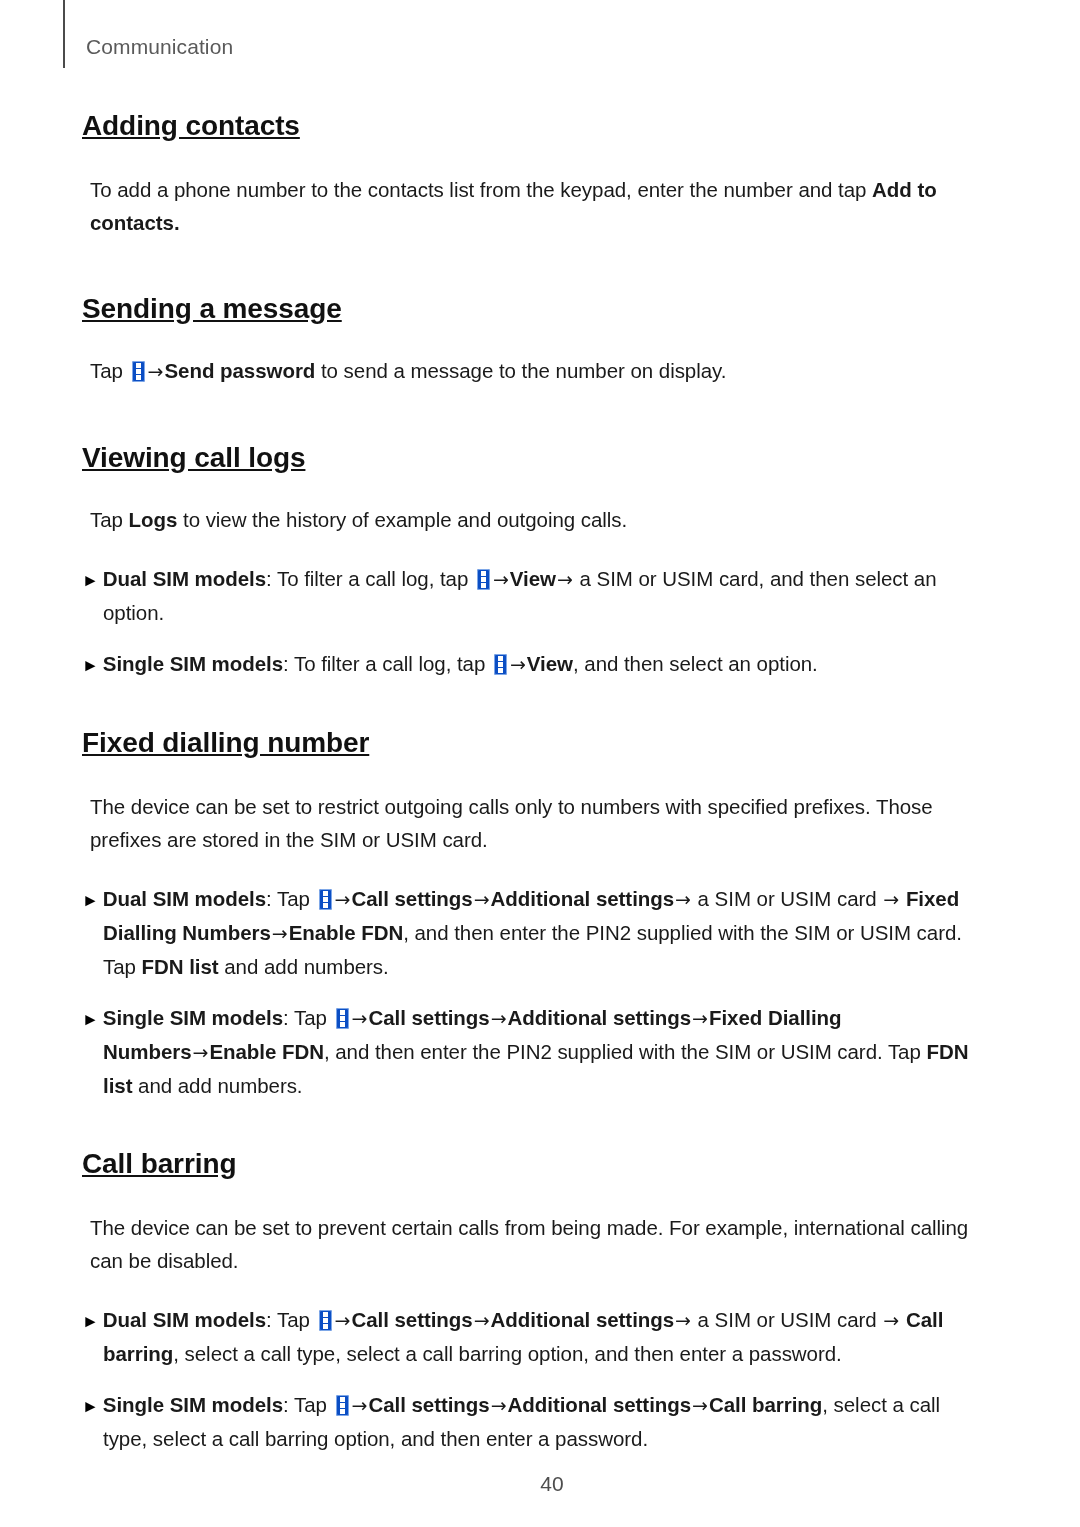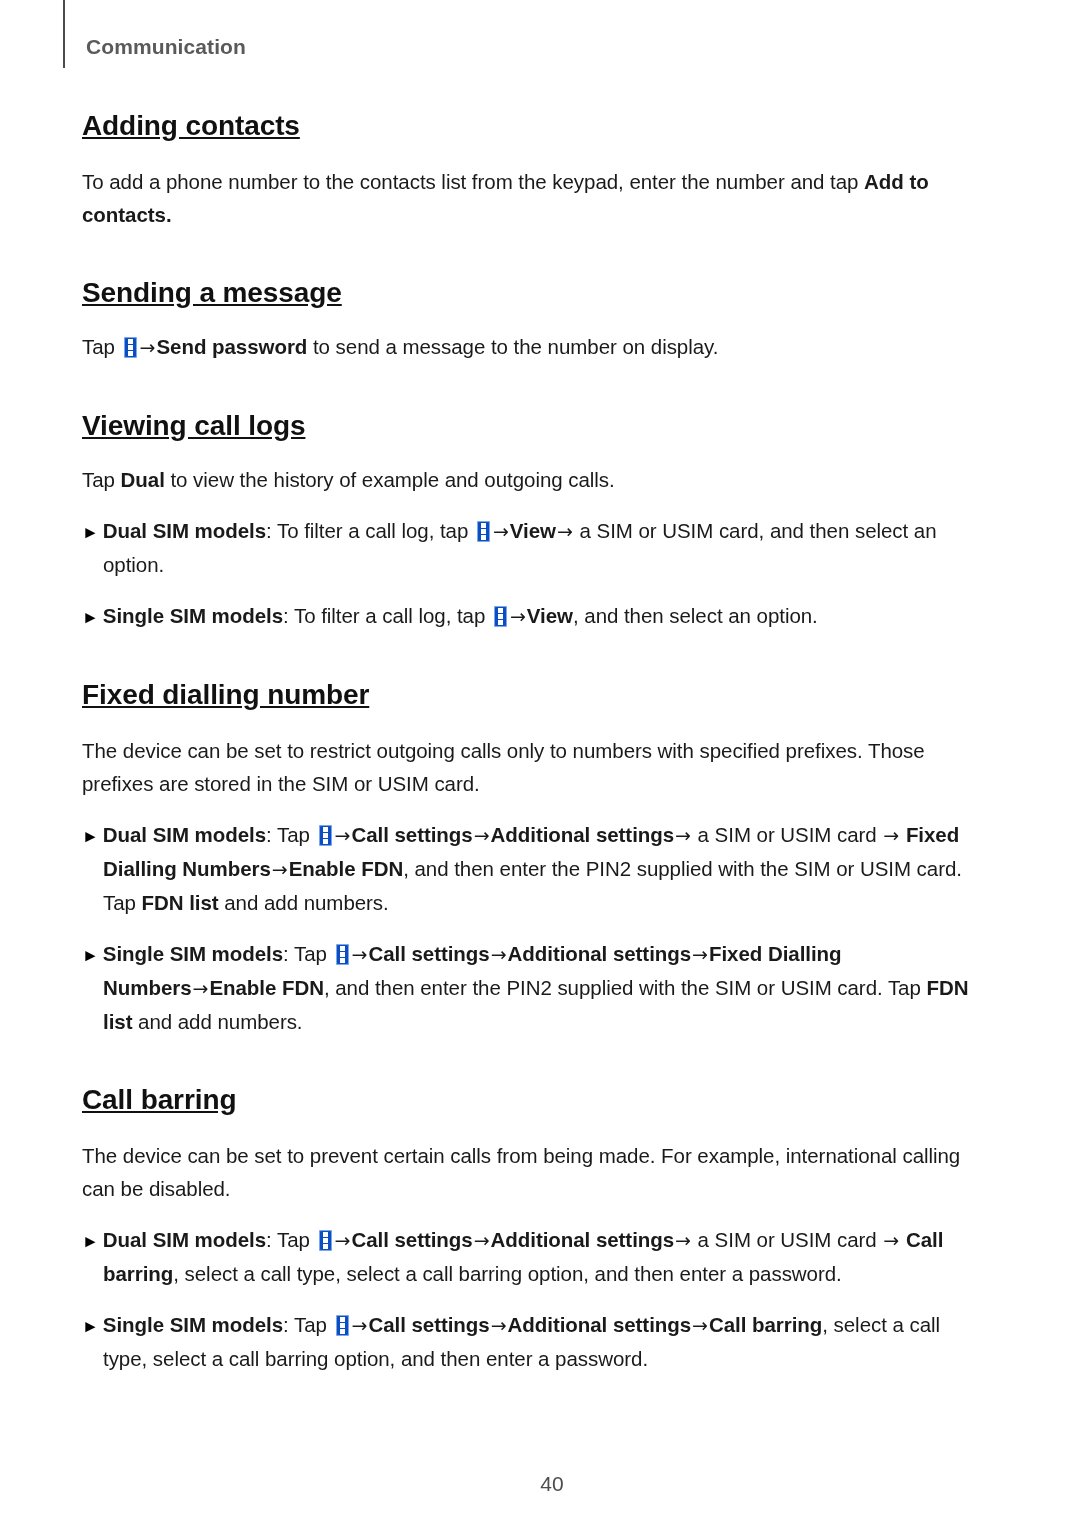--- a/index.html
+++ b/index.html
@@ -37,21 +37,21 @@
     top: 0px;
     width: 2px;
     height: 68px;
     background: #4b4b4b;
   }
   .header-title {
     position: absolute;
     left: 86px;
     top: 36px;
     font-size: 21px;
-    font-weight: 700;
+    font-weight: 400;
     color: #5a5a5a;
     letter-spacing: 0.1px;
     line-height: 1;
   }
 
   
   .content {
     position: absolute;
     left: 82px;
     top: 108px;
@@ -65,21 +65,21 @@
     margin: 0;
     padding: 0;
     line-height: 1.25;
     letter-spacing: -0.1px;
     text-decoration: underline;
   }
 
   p.body-text {
     font-size: 20.5px;
     line-height: 33px;
-    margin: 0;
+    margin: 8px;
     padding: 0;
     color: #1a1a1a;
     letter-spacing: -0.05px;
   }
 
   p.bullet {
     font-size: 20.5px;
     line-height: 33px;
     margin: 0;
     padding: 0;
@@ -163,21 +163,21 @@
     <div class="sp-44"></div>
 
     <h2 class="section-heading">Sending a message</h2>
     <div class="sp-20"></div>
     <p class="body-text"><span>Tap</span>&nbsp;<span class="menu-icon"><i class="d1"></i><i class="d2"></i><i class="d3"></i></span><span class="arrow">→</span><span class="b">Send password</span><span> to send a message to the number on display.</span></p>
 
     <div class="sp-44"></div>
 
     <h2 class="section-heading">Viewing call logs</h2>
     <div class="sp-20"></div>
-    <p class="body-text"><span>Tap </span><span class="b">Dual</span><span> to view the history of example and outgoing calls.</span></p>
+    <p class="body-text"><span>Tap </span><span class="b">Logs</span><span> to view the history of example and outgoing calls.</span></p>
 
     <div class="sp-18"></div>
 
     <p class="bullet"><span class="tri">►</span><span class="b">Dual SIM models</span><span>: To filter a call log, tap </span><span class="menu-icon"><i class="d1"></i><i class="d2"></i><i class="d3"></i></span><span class="arrow">→</span><span class="b">View</span><span class="arrow">→</span><span> a SIM or USIM card, and then select an option.</span></p>
 
     <div class="sp-18"></div>
 
     <p class="bullet"><span class="tri">►</span><span class="b">Single SIM models</span><span>: To filter a call log, tap </span><span class="menu-icon"><i class="d1"></i><i class="d2"></i><i class="d3"></i></span><span class="arrow">→</span><span class="b">View</span><span>, and then select an option.</span></p>
 
     <div class="sp-44"></div>

